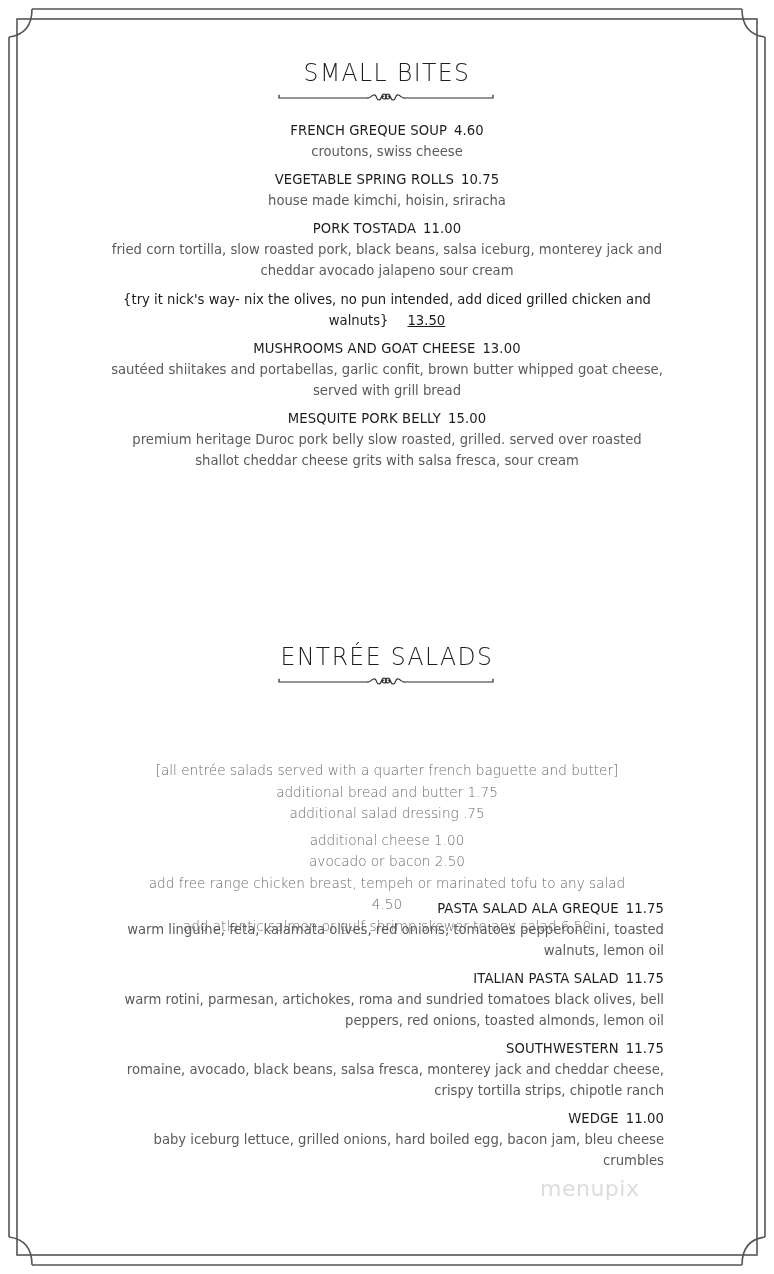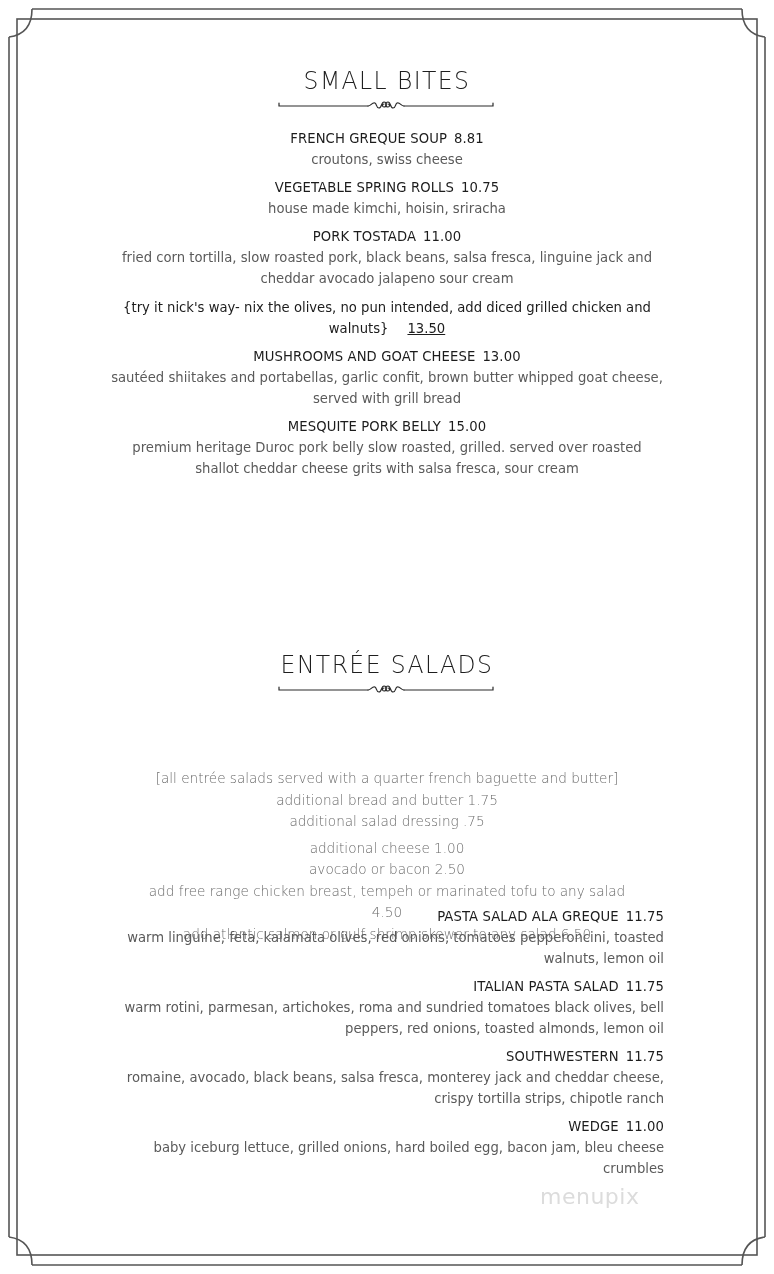--- a/index.html
+++ b/index.html
@@ -16,21 +16,21 @@
       color: #3a3a3a;
     }
     .frame {
       position: absolute;
       left: 0; top: 0;
       width: 774px; height: 1274px;
       pointer-events: none;
     }
     .page {
       position: absolute;
-      left: 0; top: 8px;
+      left: 0; top: 0;
       width: 774px;
       height: 1038px;
     }
     .section-title {
       position: absolute;
       left: 0;
       width: 774px;
       text-align: center;
       font-family: "DejaVu Sans", sans-serif;
       font-weight: 300;
@@ -130,30 +130,30 @@
     <g fill="none" stroke="#2a2a2a" stroke-width="1.2" stroke-linecap="round">
       <path d="M3 4 L3 7 L92 7"></path>
       <path d="M128 7 L217 7 L217 4"></path>
       <path d="M92 7 C95 7 96 3 99 4 C101 5 100 9 103 9 C106 9 105 3 108 3 C111 3 111 8 108 8 C106 8 106 5 108 5"></path>
       <path d="M112 5 C114 5 114 8 112 8 C109 8 109 3 112 3 C115 3 114 9 117 9 C120 9 119 5 121 4 C124 3 125 7 128 7"></path>
     </g>
   </svg>
 
   <div class="items" style="top:121px;">
     <div class="item">
-      <div class="item-name"><span>FRENCH GREQUE SOUP</span><span class="price">8.81</span></div>
+      <div class="item-name"><span>FRENCH GREQUE SOUP</span><span class="price">4.60</span></div>
       <div class="item-desc">croutons, swiss cheese</div>
     </div>
     <div class="item">
       <div class="item-name"><span>VEGETABLE SPRING ROLLS</span><span class="price">10.75</span></div>
       <div class="item-desc">house made kimchi, hoisin, sriracha</div>
     </div>
     <div class="item">
       <div class="item-name"><span>PORK TOSTADA</span><span class="price">11.00</span></div>
-      <div class="item-desc">fried corn tortilla, slow roasted pork, black beans, salsa fresca, linguine jack and cheddar avocado jalapeno sour cream</div>
+      <div class="item-desc">fried corn tortilla, slow roasted pork, black beans, salsa iceburg, monterey jack and cheddar avocado jalapeno sour cream</div>
     </div>
     <div class="note">
       <span>{try it nick's way- nix the olives, no pun intended, add diced grilled chicken and walnuts}</span><span class="price">13.50</span>
     </div>
     <div class="item">
       <div class="item-name"><span>MUSHROOMS AND GOAT CHEESE</span><span class="price">13.00</span></div>
       <div class="item-desc">sautéed shiitakes and portabellas, garlic confit, brown butter whipped goat cheese, served with grill bread</div>
     </div>
     <div class="item">
       <div class="item-name"><span>MESQUITE PORK BELLY</span><span class="price">15.00</span></div>

